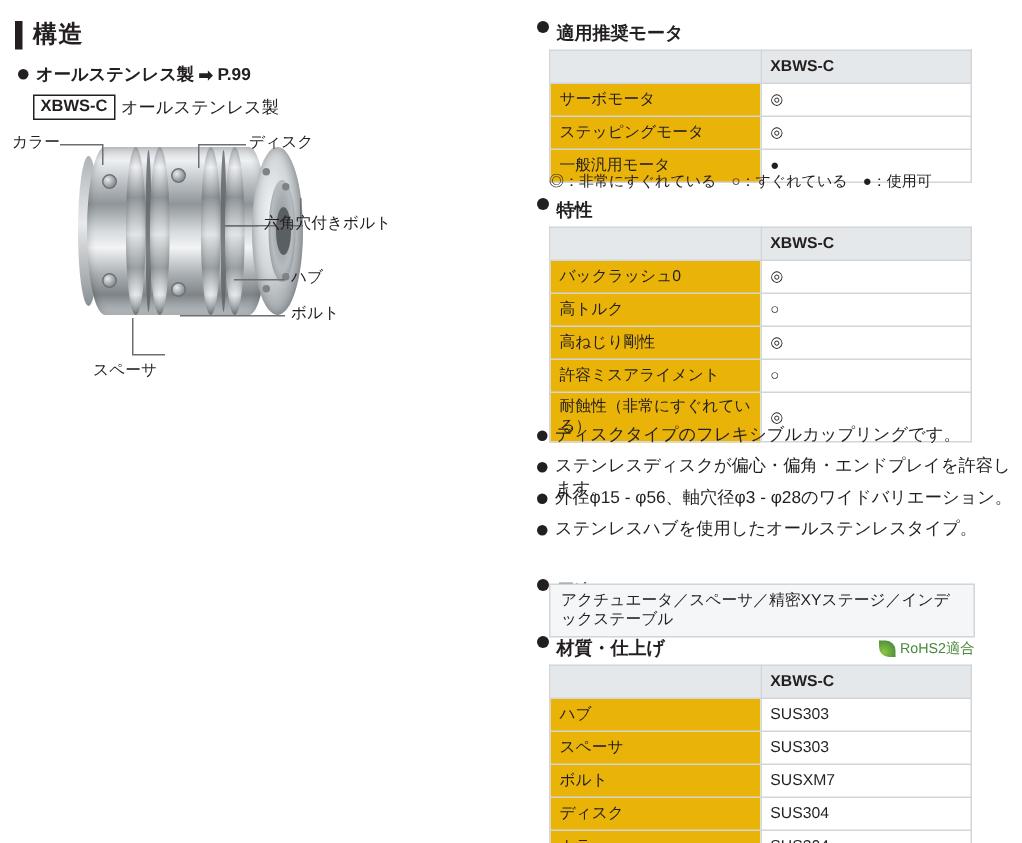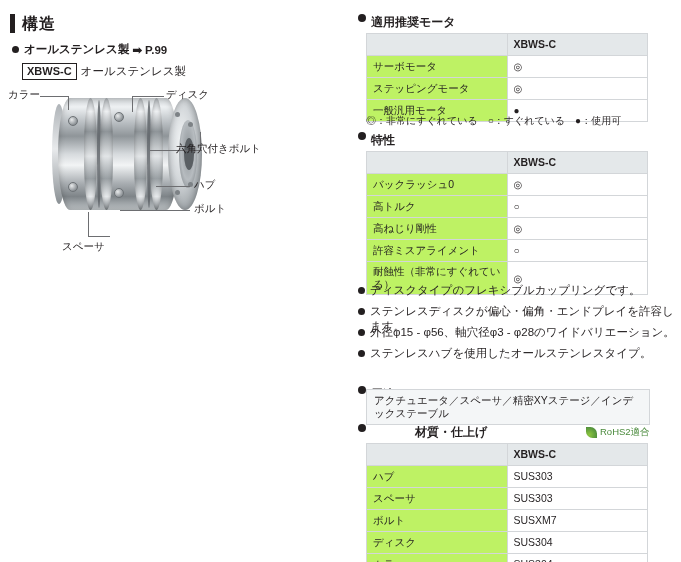--- a/index.html
+++ b/index.html
@@ -235,21 +235,21 @@
     padding: 3px 6px;
     height: 15px;
     line-height: 13px;
   }
   table.spec thead th {
     background: #e4e8ea;
     font-weight: bold;
     text-align: left;
   }
   table.spec thead th.blank { background: #e4e8ea; }
-  table.spec td.name { background: #bef264; width: 142px; margin-top: 16px; }
+  table.spec td.name { background: #eab308; width: 142px; margin-top: 16px; }
   table.spec td.val { background: #ffffff; text-align: left; }
   table.spec td.mark { background: #ffffff; text-align: left; font-size: 10px; }
   .legend {
     position: absolute;
     font-size: 10px;
   }
   .bul-item {
     position: absolute;
     font-size: 11.5px;
     display: flex;
@@ -437,21 +437,21 @@
       <span class="dot"></span>
       <span>ステンレスハブを使用したオールステンレスタイプ。</span>
     </div>
 
     <div class="r-head" style="left:0; top:386px;">
       <span class="dot"></span>
       <span>用途</span>
     </div>
     <div class="use-box" style="left:8px; top:389px;">アクチュエータ／スペーサ／精密XYステージ／インデックステーブル</div>
 
-    <div class="r-head" style="left:0; top:424px;gap:44px;">
+    <div class="r-head" style="left:0; top:424px;">
       <span class="dot"></span>
       <span>材質・仕上げ</span>
     </div>
     <div class="rohs" style="left:228px; top:426px;">
       <span class="rohs-leaf"></span>
       <span>RoHS2適合</span>
     </div>
 
     <table class="spec" style="left:8px; top:443px;">
       <thead>

